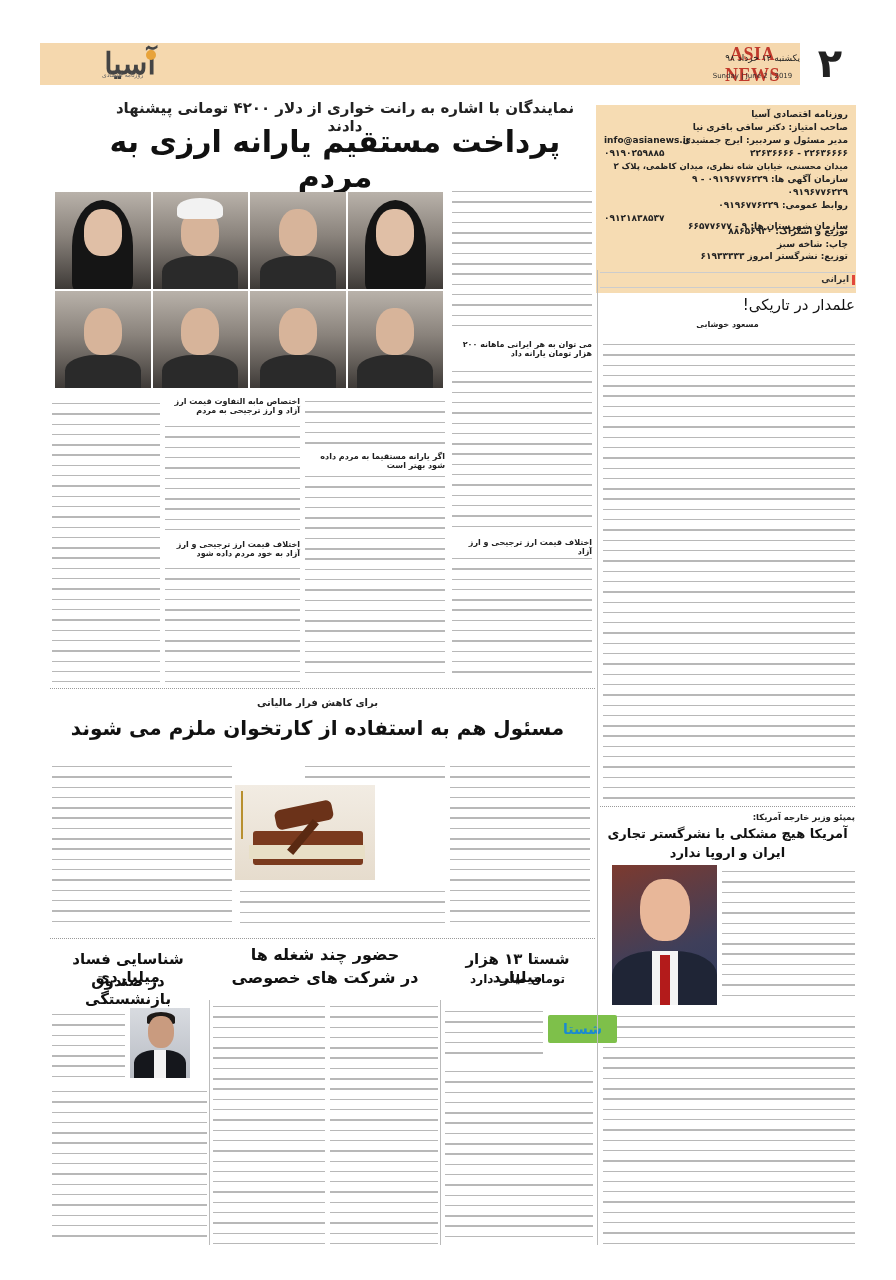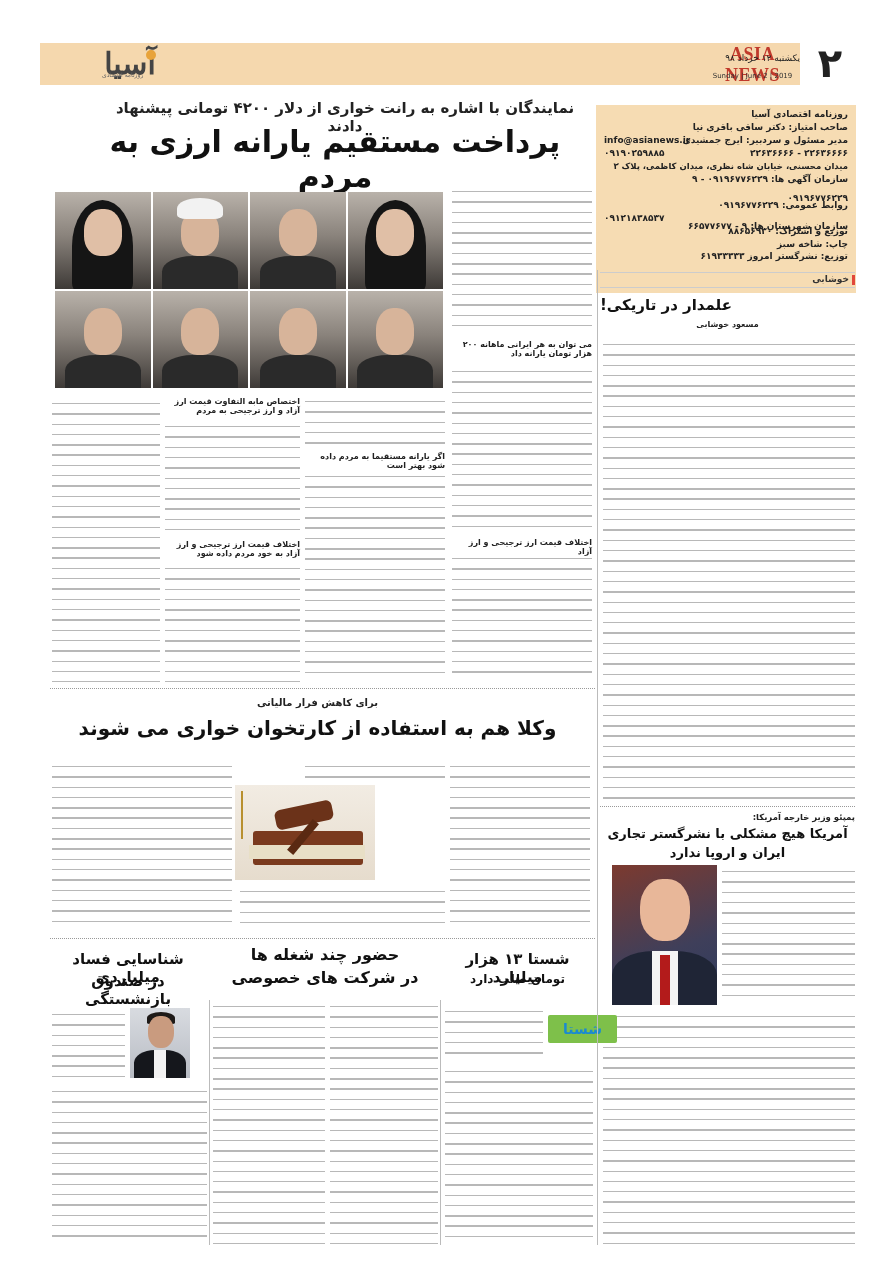--- a/index.html
+++ b/index.html
@@ -25,21 +25,21 @@
   .col{position:absolute;font-size:7.2px;line-height:10.3px;color:#444;text-align:justify;overflow:hidden;}
   .lines{background:repeating-linear-gradient(180deg,transparent 0,transparent 6px,#b8b8b8 6px,#b8b8b8 7.4px,transparent 7.4px,transparent 10.3px);}
   .subhead{position:absolute;font-size:8px;font-weight:bold;color:#222;text-align:right;}
   .rule{position:absolute;background:#bbb;}
   .sidebar{position:absolute;top:105px;left:596px;width:260px;height:188px;background:#f6dcb3;}
   .sb-line{position:absolute;right:8px;font-size:9px;font-weight:bold;color:#222;white-space:nowrap;}
   .sb-left{position:absolute;left:8px;font-size:9px;font-weight:bold;color:#222;white-space:nowrap;direction:ltr;text-align:left;}
   .section-tag{position:absolute;top:272px;left:600px;width:255px;height:14px;border-top:1px solid #ccc;border-bottom:1px solid #ccc;}
   .section-tag span{position:absolute;right:6px;top:1px;font-size:9px;font-weight:bold;color:#333;}
   .section-tag i{position:absolute;right:0;top:2px;width:3px;height:10px;background:#e1483c;}
-  .op-title{position:absolute;top:296px;left:600px;width:255px;text-align:left;font-size:15px;font-weight:bold;color:#111;}
+  .op-title{position:absolute;top:296px;left:600px;width:255px;text-align:right;font-size:15px;font-weight:normal;color:#111;}
   .author{position:absolute;top:320px;left:600px;width:255px;text-align:center;font-size:8px;font-weight:bold;color:#222;}
   .sec-title-med{font-weight:bold;color:#111;text-align:center;position:absolute;}
   .gavel{position:absolute;top:785px;left:235px;width:140px;height:95px;background:linear-gradient(180deg,#f2ece3 0%,#e6dccd 100%);overflow:hidden;}
   .gavel .book{position:absolute;left:18px;top:46px;width:110px;height:34px;background:#7a3a1e;border-radius:3px;}
   .gavel .book2{position:absolute;left:14px;top:60px;width:116px;height:14px;background:#e8dfc6;}
   .gavel .head{position:absolute;left:40px;top:20px;width:58px;height:20px;background:#6b3219;border-radius:6px;transform:rotate(-12deg);}
   .gavel .handle{position:absolute;left:64px;top:32px;width:8px;height:40px;background:#5a2912;transform:rotate(40deg);}
   .gavel .scale{position:absolute;left:6px;top:6px;width:30px;height:48px;border-left:2px solid #b8902f;}
   .pompeo{position:absolute;top:865px;left:612px;width:105px;height:140px;background:linear-gradient(160deg,#7c3a2f 0%,#3f3f5a 60%,#2d3b5e 100%);overflow:hidden;}
   .pompeo .face{position:absolute;left:28px;top:14px;width:50px;height:62px;border-radius:45%;background:#e8b799;}
@@ -128,53 +128,53 @@
 
 <div class="sidebar">
   <div class="sb-line" style="top:4px;">روزنامه اقتصادی آسیا</div>
   <div class="sb-line" style="top:17px;">صاحب امتیاز: دکتر ساقی باقری نیا</div>
   <div class="sb-line" style="top:30px;">مدیر مسئول و سردبیر: ایرج جمشیدی</div>
   <div class="sb-left" style="top:30px;">info@asianews.ir</div>
   <div class="sb-line" style="top:43px;">۲۲۶۳۶۶۶۶ - ۲۲۶۳۶۶۶۶</div>
   <div class="sb-left" style="top:43px;">۰۹۱۹۰۲۵۹۸۸۵</div>
   <div class="sb-line" style="top:56px;font-size:8.5px;">میدان محسنی، خیابان شاه نظری، میدان کاظمی، پلاک ۳</div>
   <div class="sb-line" style="top:69px;">سازمان آگهی ها: ۰۹۱۹۶۷۷۶۲۲۹ - ۹</div>
-  <div class="sb-line" style="top:88px;">۰۹۱۹۶۷۷۶۲۲۹</div>
+  <div class="sb-line" style="top:82px;">۰۹۱۹۶۷۷۶۲۲۹</div>
   <div class="sb-line" style="top:95px;">روابط عمومی: ۰۹۱۹۶۷۷۶۲۲۹</div>
   <div class="sb-line" style="top:116px;">سازمان شهرستان ها: ۹ - ۶۶۵۷۷۶۷۷</div>
   <div class="sb-left" style="top:108px;">۰۹۱۲۱۸۳۸۵۳۷</div>
   <div class="sb-line" style="top:121px;">توزیع و اشتراک: ۸۸۶۵۶۹۳۰</div>
   <div class="sb-line" style="top:134px;">چاپ: شاخه سبز</div>
   <div class="sb-line" style="top:146px;">توزیع: نشرگستر امروز ۶۱۹۳۳۳۳۳</div>
 </div>
 
 <div class="section-tag">
   <i></i>
-  <span>خوشابی</span>
+  <span>ایرانی</span>
 </div>
 <div class="op-title">علمدار در تاریکی!</div>
 <div class="author">مسعود خوشابی</div>
 <div class="col lines" style="top:338px;left:603px;width:252px;height:465px;"></div>
 
 <div class="dotted" style="top:806px;left:600px;width:255px;"></div>
 
 <div class="subhead" style="top:812px;left:600px;width:255px;font-size:8.5px;">پمپئو وزیر خارجه آمریکا:</div>
 <div class="sec-title-med" style="top:826px;left:600px;width:255px;font-size:13px;">آمریکا هیچ مشکلی با نشرگستر تجاری</div>
 <div class="sec-title-med" style="top:845px;left:600px;width:255px;font-size:13px;">ایران و اروپا ندارد</div>
 <div class="pompeo">
     <div class="face"></div>
     <div class="suit"></div>
     <div class="shirt"></div>
     <div class="tie"></div>
   </div>
 <div class="col lines" style="top:865px;left:722px;width:133px;height:140px;"></div>
 <div class="col lines" style="top:1010px;left:603px;width:252px;height:235px;"></div>
 
 <div class="subhead" style="top:697px;left:40px;width:555px;text-align:center;font-size:10px;">برای کاهش فرار مالیاتی</div>
-<div class="sec-title-med" style="top:716px;left:40px;width:555px;font-size:20px;">وکلا هم به استفاده از کارتخوان خواری می شوند</div>
+<div class="sec-title-med" style="top:716px;left:40px;width:555px;font-size:20px;">مسئول هم به استفاده از کارتخوان ملزم می شوند</div>
 <div class="col lines" style="top:760px;left:450px;width:140px;height:170px;"></div>
 <div class="col lines" style="top:760px;left:305px;width:140px;height:20px;"></div>
 <div class="gavel">
     <div class="scale"></div>
     <div class="book"></div>
     <div class="book2"></div>
     <div class="head"></div>
     <div class="handle"></div>
   </div>
 <div class="col lines" style="top:885px;left:240px;width:205px;height:45px;"></div>

